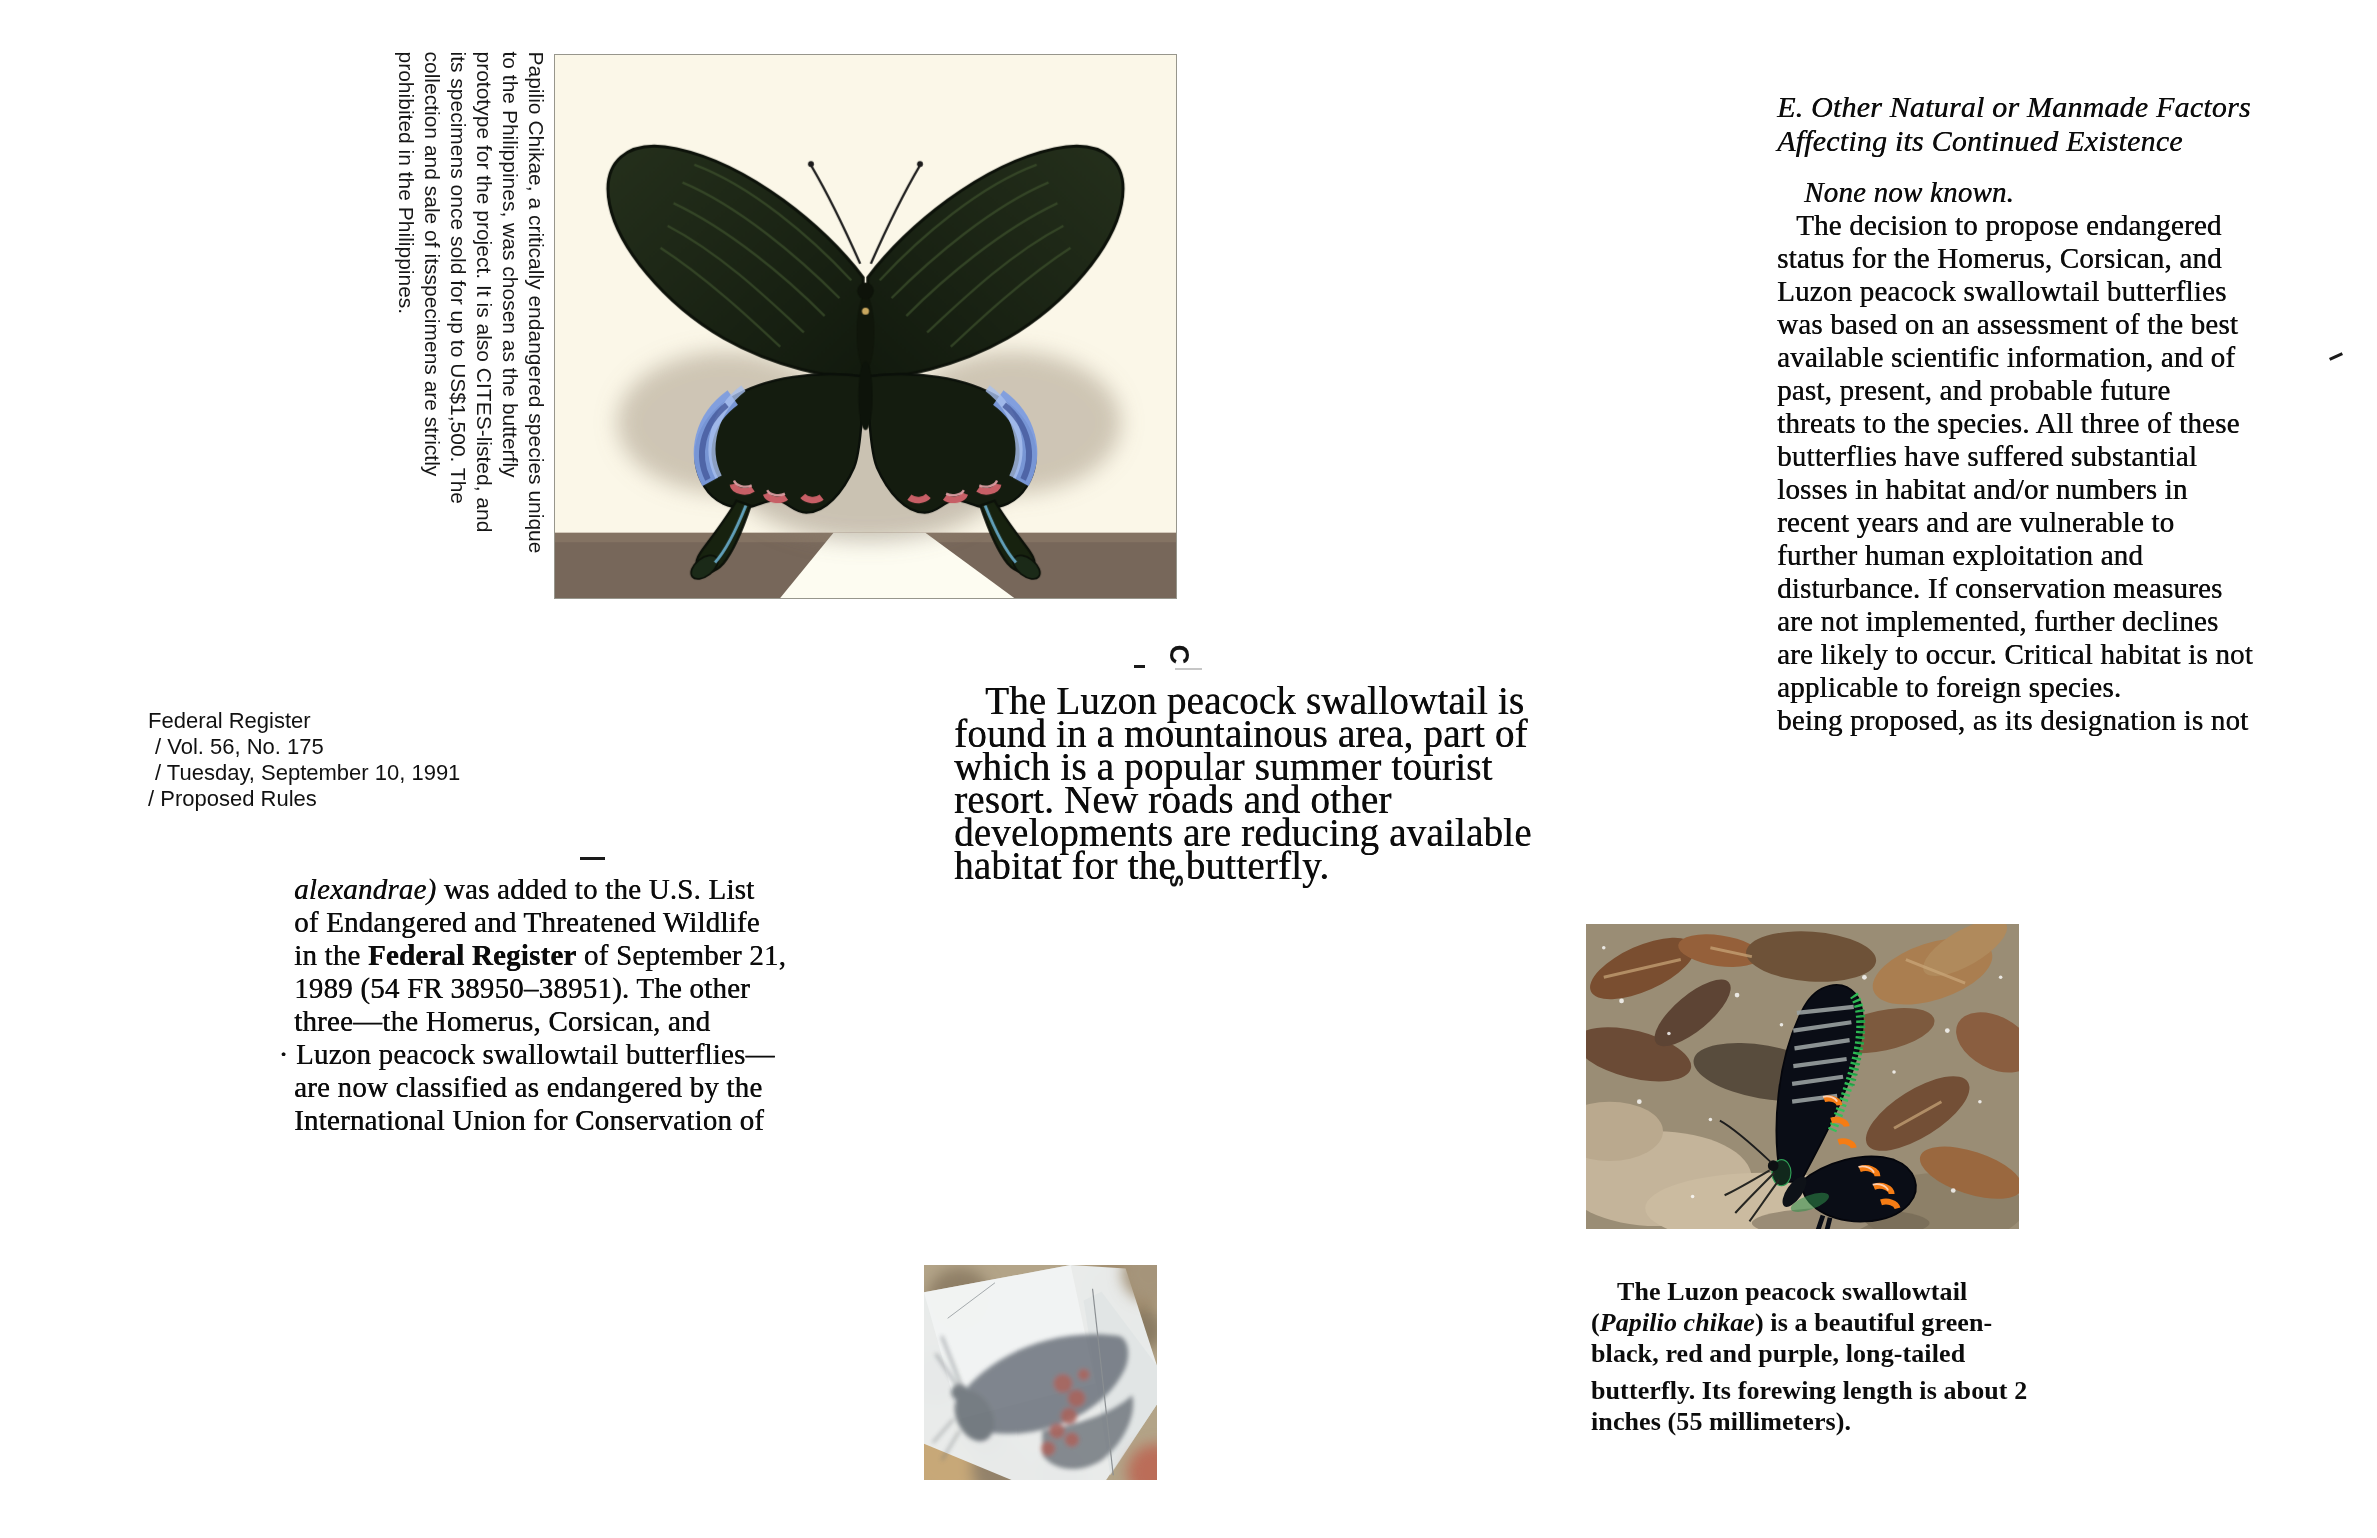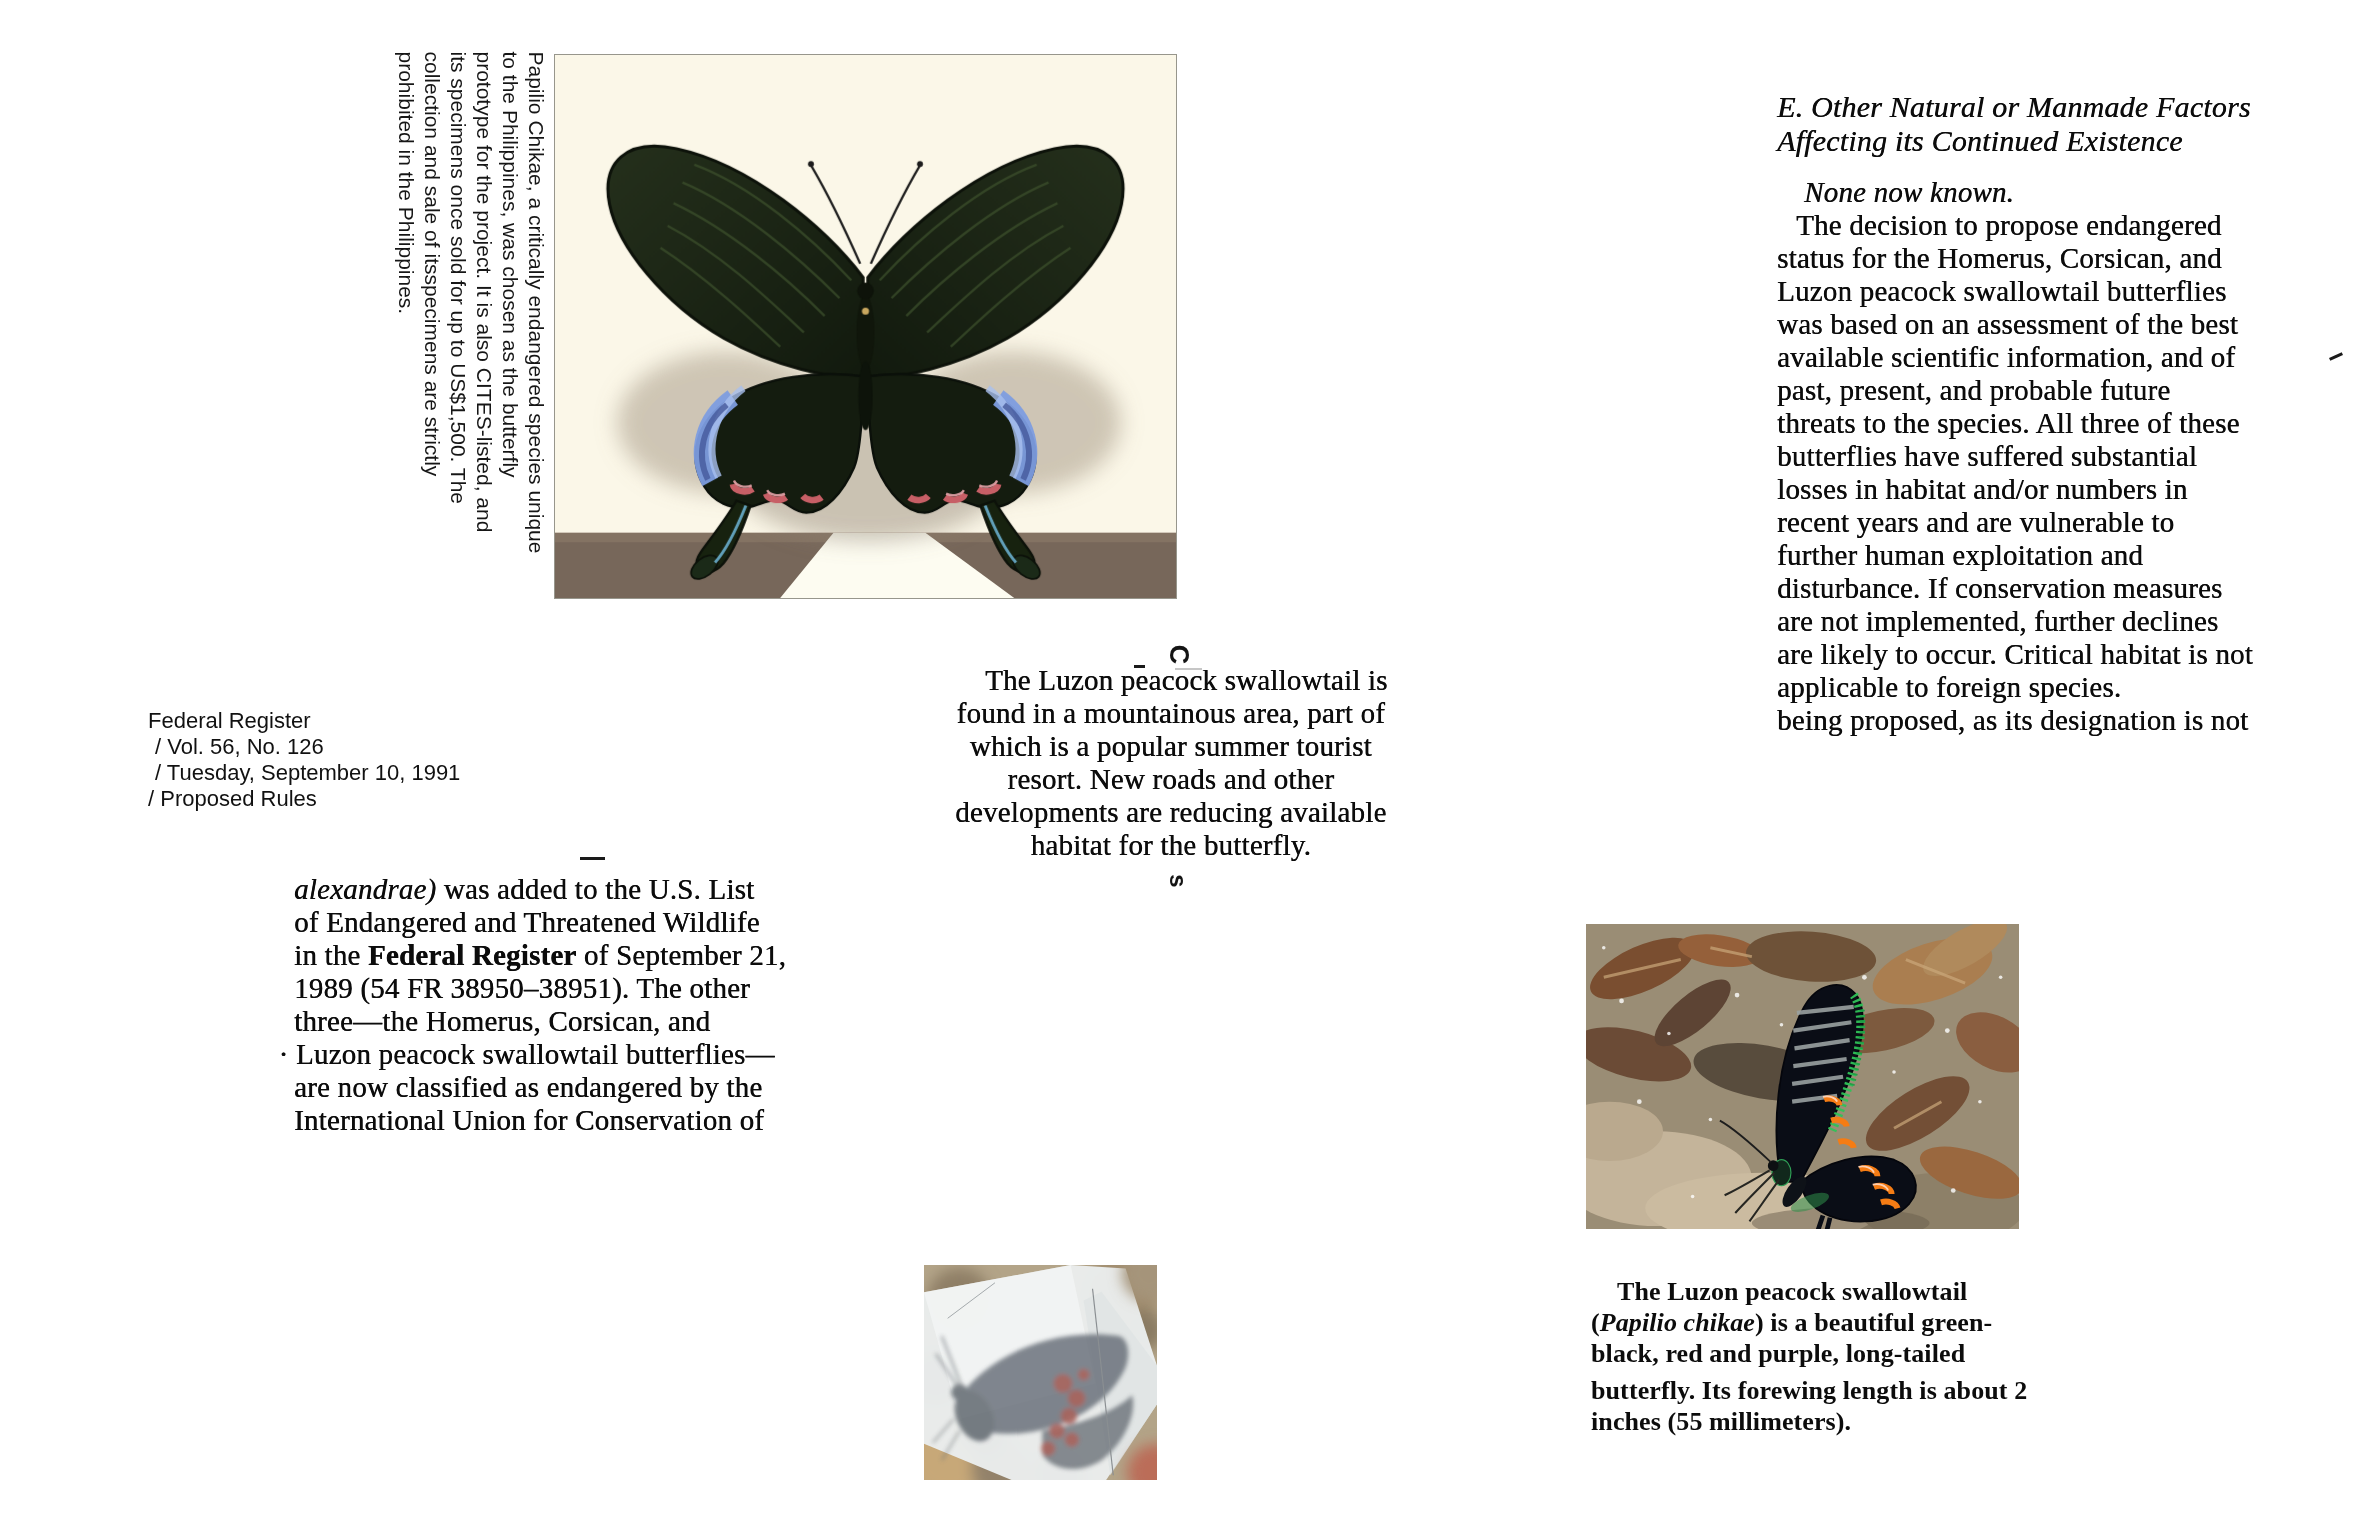--- a/index.html
+++ b/index.html
@@ -9,21 +9,21 @@
   .sans{font-family:"Liberation Sans",sans-serif;}
   .serif{font-family:"Liberation Serif",serif;text-shadow:0.4px 0.2px 0 currentColor;letter-spacing:0.2px;}
   .tline{white-space:nowrap;}
   .vcap{left:173px;top:271px;width:595px;height:156px;transform:rotate(90deg);
         font-size:21px;line-height:26px;color:#161616;}
   .specimen{left:554px;top:54px;width:623px;height:545px;border:1.2px solid #97968c;
             box-sizing:border-box;background:#fbf7e8;}
   .specimen svg,.groundphoto svg,.envphoto svg{display:block;width:100%;height:100%;}
   .frcite{left:148px;top:708px;font-size:22px;line-height:26px;color:#111;}
   .leftpara{left:294px;top:873px;font-size:29px;line-height:33px;}
-  .centerpara{left:954px;top:664px;font-size:29px;line-height:33px;text-align:center;}
+  .centerpara{left:954px;top:684px;font-size:39px;line-height:33px;}
   .markc{left:1169px;top:641px;font-family:"Liberation Sans",sans-serif;font-weight:600;
          font-size:27px;line-height:27px;transform:rotate(90deg);color:#141414;}
   .marks{left:1171px;top:869px;font-family:"Liberation Sans",sans-serif;font-weight:600;
          font-size:24px;line-height:24px;transform:rotate(90deg);color:#141414;}
   .rheading{left:1777px;top:90px;font-size:30px;line-height:34px;font-style:italic;}
   .rbody{left:1777px;top:176px;font-size:29px;line-height:33px;}
   .groundphoto{left:1586px;top:924px;width:433px;height:305px;}
   .photocaption{left:1591px;top:1276px;font-size:26px;line-height:31px;font-weight:600;
                 text-shadow:none;letter-spacing:0.1px;}
   .envphoto{left:924px;top:1265px;width:233px;height:215px;}
@@ -102,21 +102,21 @@
         <ellipse cx="524" cy="468" rx="15" ry="62" fill="#10160b"></ellipse>
         <ellipse cx="524" cy="575" rx="12" ry="58" fill="#0d130a"></ellipse>
         <circle cx="524" cy="398" r="14" fill="#0e130a"></circle>
         <circle cx="524" cy="432" r="6" fill="#c9a75f"></circle>
       </g>
     </svg>
   </div>
 
   <div class="abs frcite sans">
       <div class="tline"><span>Federal Register</span></div>
-      <div class="tline" style="margin-left: 7px;"><span>/ Vol. 56, No. 126</span></div>
+      <div class="tline" style="margin-left: 7px;"><span>/ Vol. 56, No. 175</span></div>
       <div class="tline" style="margin-left: 7px;"><span>/ Tuesday, September 10, 1991</span></div>
       <div class="tline" style=""><span>/ Proposed Rules</span></div>
     </div>
 
   <div class="abs leftpara serif">
       <div class="tline"><span style="font-style: italic;">alexandrae)</span><span> was added to the U.S. List</span></div>
       <div class="tline"><span>of Endangered and Threatened Wildlife</span></div>
       <div class="tline"><span>in the </span><span style="font-weight: bold;">Federal Register</span><span> of September 21,</span></div>
       <div class="tline"><span>1989 (54 FR 38950–38951). The other</span></div>
       <div class="tline"><span>three—the Homerus, Corsican, and</span></div>

